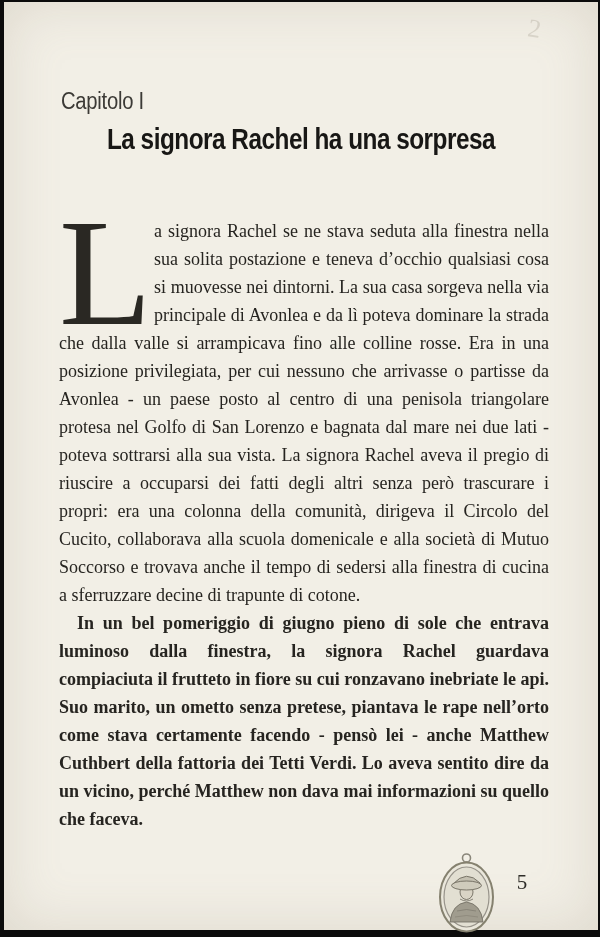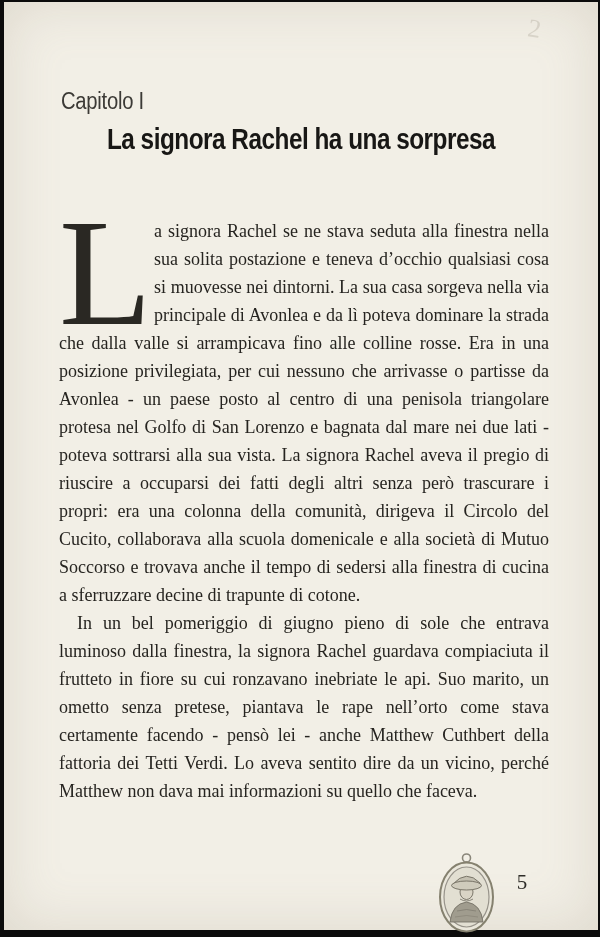--- a/index.html
+++ b/index.html
@@ -57,21 +57,21 @@
     width: 490px;
     font-family: "Liberation Serif", serif;
     font-size: 18px;
     line-height: 28px;
     color: #262420;
     text-align: justify;
     hyphens: auto;
     -webkit-hyphens: auto;
   }
   .body-text p { margin: 0; }
-  .para-indent { text-indent: 18px; }
+  .para-indent { text-indent: 18px; font-weight: bold; }
   .dropcap {
     float: left;
     width: 95px; height: 112px;
     margin: 0;
   }
   .dropcap svg { display: block; }
   .footer-medallion {
     position: absolute; left: 433px; top: 849px;
   }
   .page-number {

